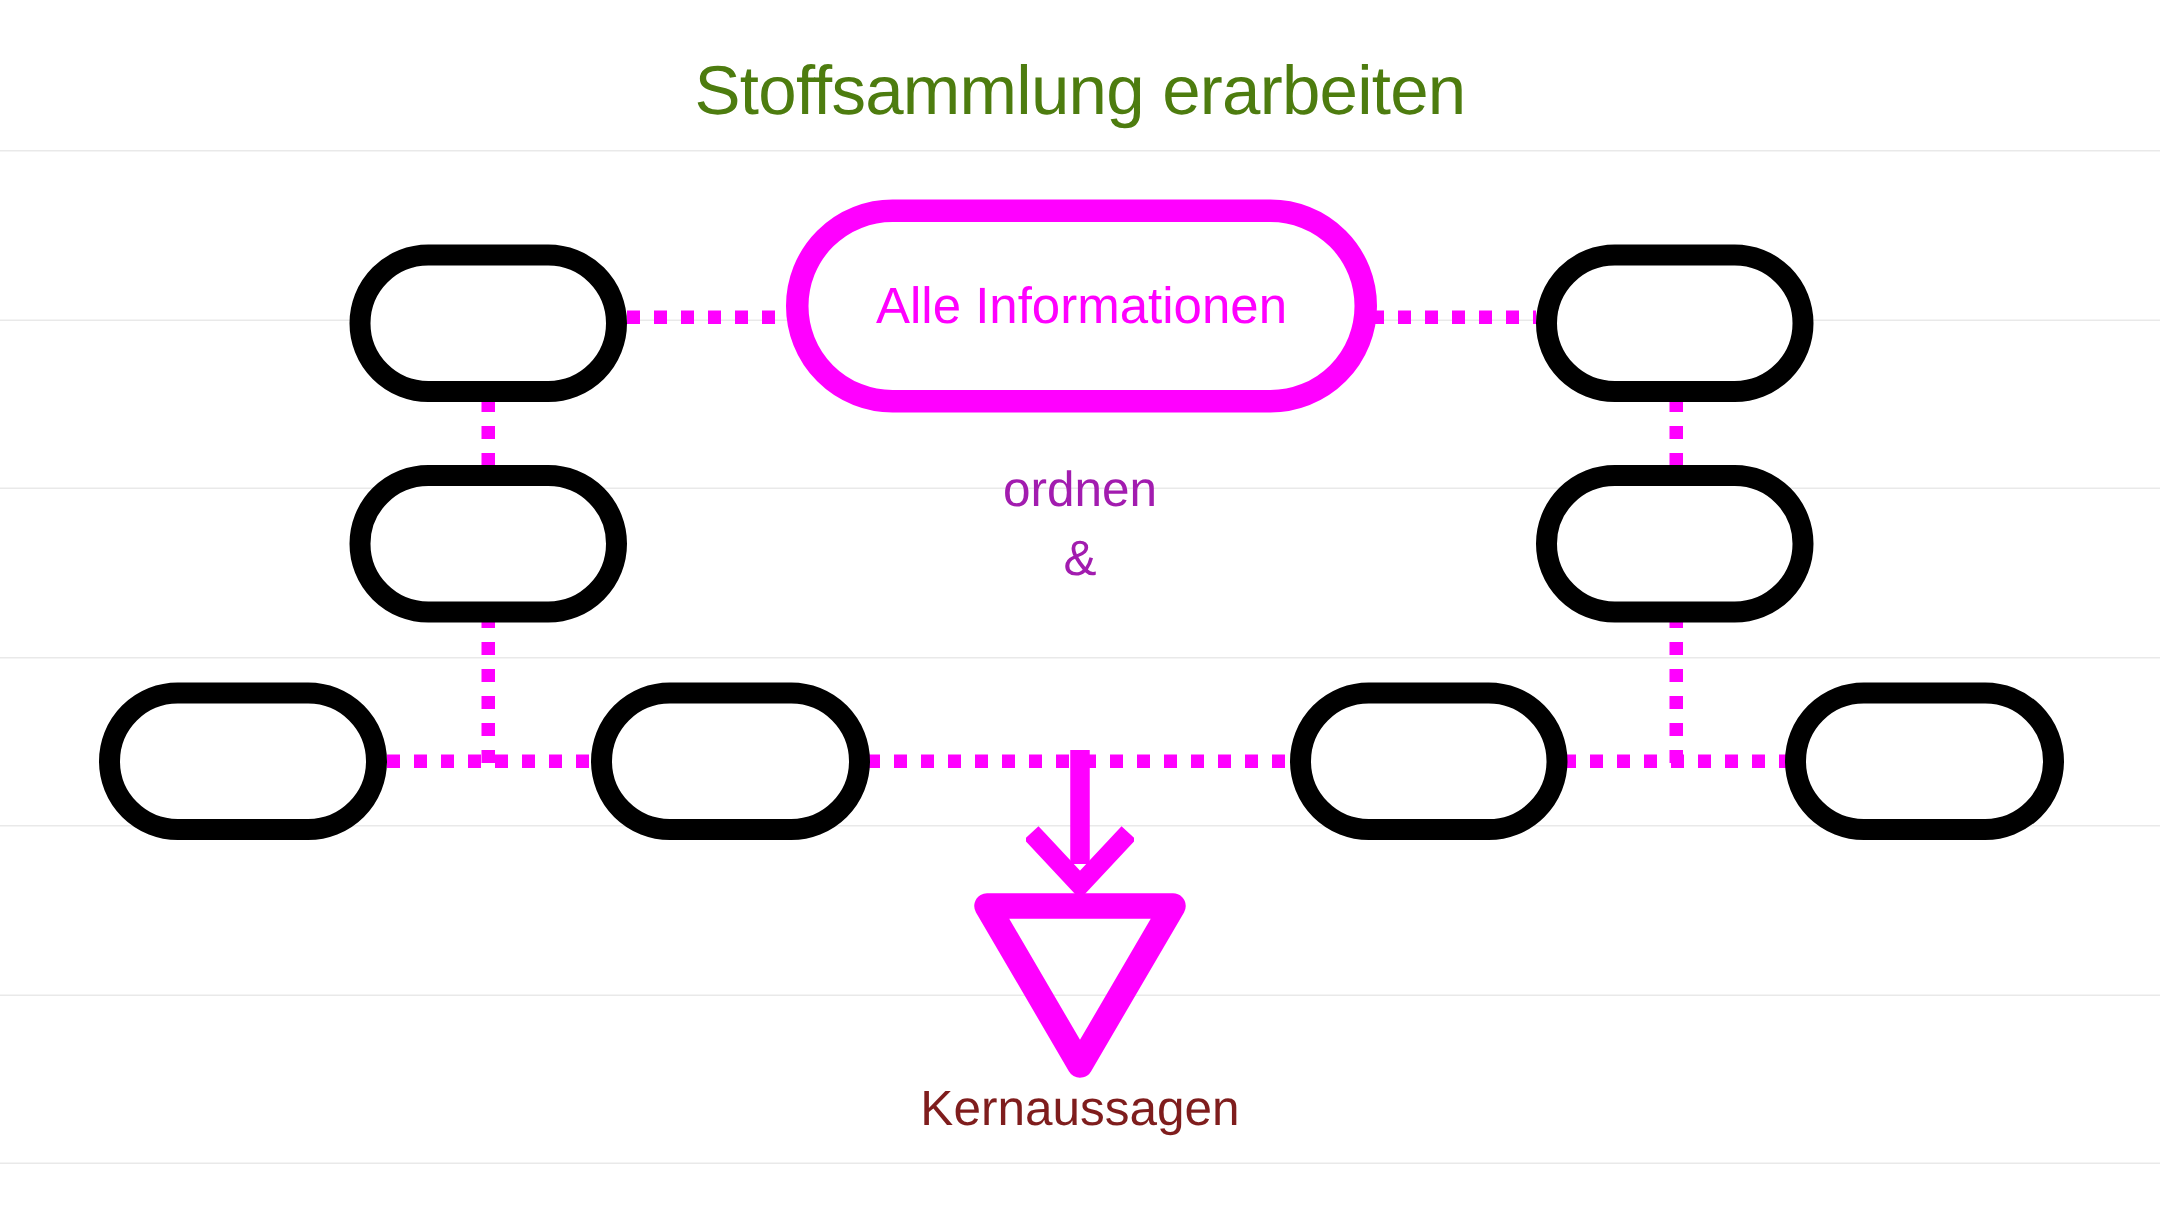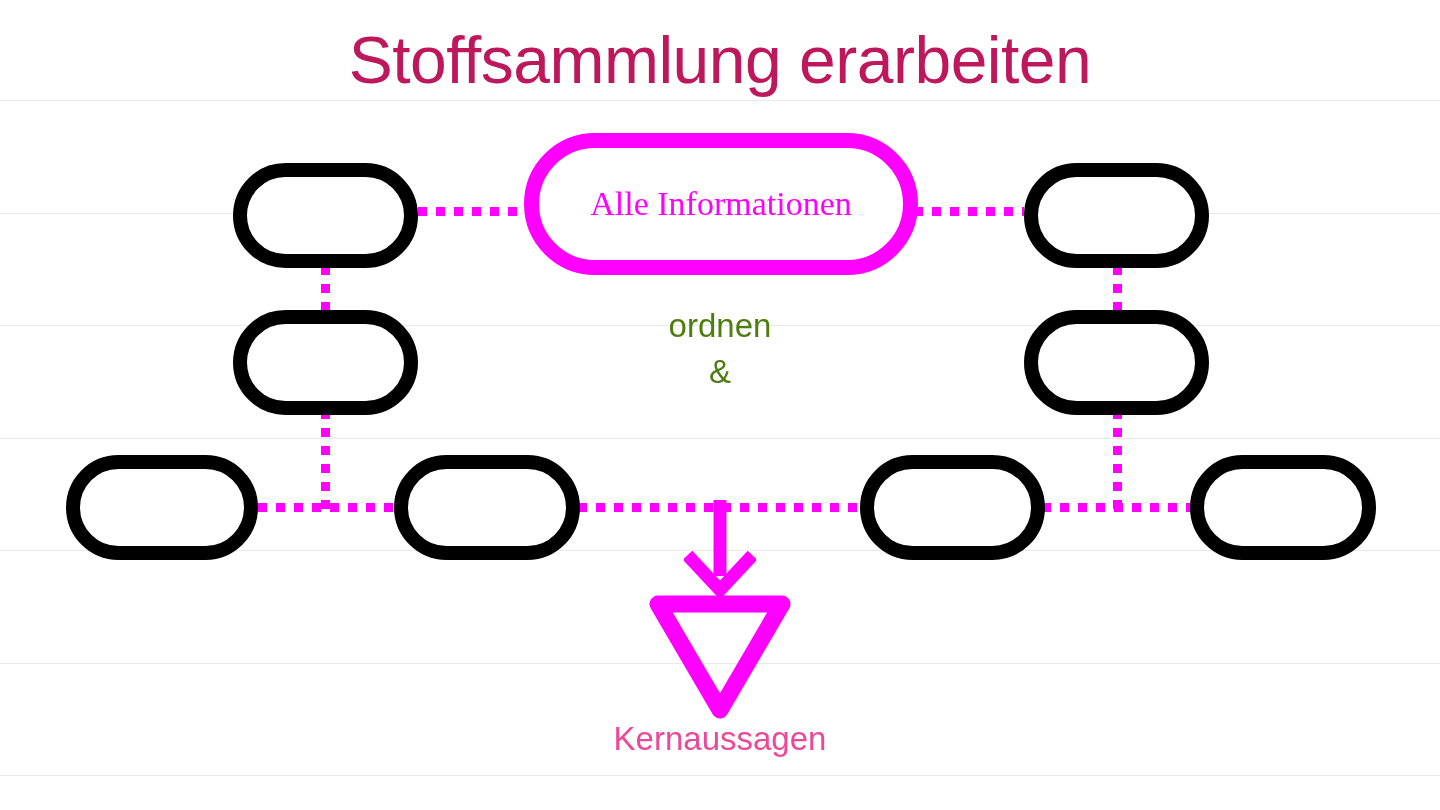--- a/index.html
+++ b/index.html
@@ -26,23 +26,23 @@
     height: 1px;
     background: #e9e9e9;
   }
   
   .title {
     position: absolute;
     left: 0;
     top: 24px;
     width: 1440px;
     text-align: center;
-    font-size: 66px;
+    font-size: 46px;
     line-height: 72px;
-    color: #be185d;
+    color: #4d7c0f;
     font-family: "Liberation Sans Narrow", "Liberation Sans", sans-serif;
     letter-spacing: -0.5px;
     white-space: nowrap;
   }
   
   .pill {
     position: absolute;
     box-sizing: border-box;
     border: 14px solid #000000;
     border-radius: 999px;
@@ -77,41 +77,41 @@
     position: absolute;
     width: 9px;
     background-image: linear-gradient(to bottom, #ff00ff 0 9px, rgba(255,255,255,0) 9px 18px);
     background-size: 9px 18px;
     background-repeat: repeat-y;
   }
   
   .center-caption {
     position: absolute;
     text-align: center;
-    color: #4d7c0f;
+    color: #a21caf;
     font-size: 33px;
     line-height: 46px;
     white-space: nowrap;
   }
   
   .arrow-down {
     position: absolute;
   }
   
   .triangle {
     position: absolute;
   }
   .bottom-label {
     position: absolute;
     width: 1440px;
     left: 0;
     text-align: center;
     font-size: 33px;
     line-height: 38px;
-    color: #ec4899;
+    color: #7f1d1d;
     white-space: nowrap;
   }
 </style>
 </head>
 <body>
 
 <div id="slide">
 
   <div class="gridline" style="top:100px"></div>
   <div class="gridline" style="top:213px"></div>
@@ -143,21 +143,21 @@
   <div class="pill" style="left:1024px; top:163px; width:185px; height:105px;"></div>
 
   <div class="pill" style="left:233px; top:310px; width:185px; height:105px;"></div>
   <div class="pill" style="left:1024px; top:310px; width:185px; height:105px;"></div>
 
   <div class="pill" style="left:66px; top:455px; width:192px; height:105px;"></div>
   <div class="pill" style="left:394px; top:455px; width:186px; height:105px;"></div>
   <div class="pill" style="left:860px; top:455px; width:185px; height:105px;"></div>
   <div class="pill" style="left:1190px; top:455px; width:186px; height:105px;"></div>
 
-  <div class="pill-accent" style="left:524px; top:133px; width:394px; height:142px;font-family:Liberation Serif, serif;">
+  <div class="pill-accent" style="left:524px; top:133px; width:394px; height:142px;">
     <span class="pill-accent-label">Alle Informationen</span>
   </div>
 
   <div class="center-caption" style="left:520px; top:303px; width:400px;">
     <div>ordnen</div>
     <div>&amp;</div>
   </div>
 
   <div class="arrow-down" style="left:684px; top:500px; width:72px; height:96px;">
     <svg width="72" height="96" viewBox="0 0 72 96">

